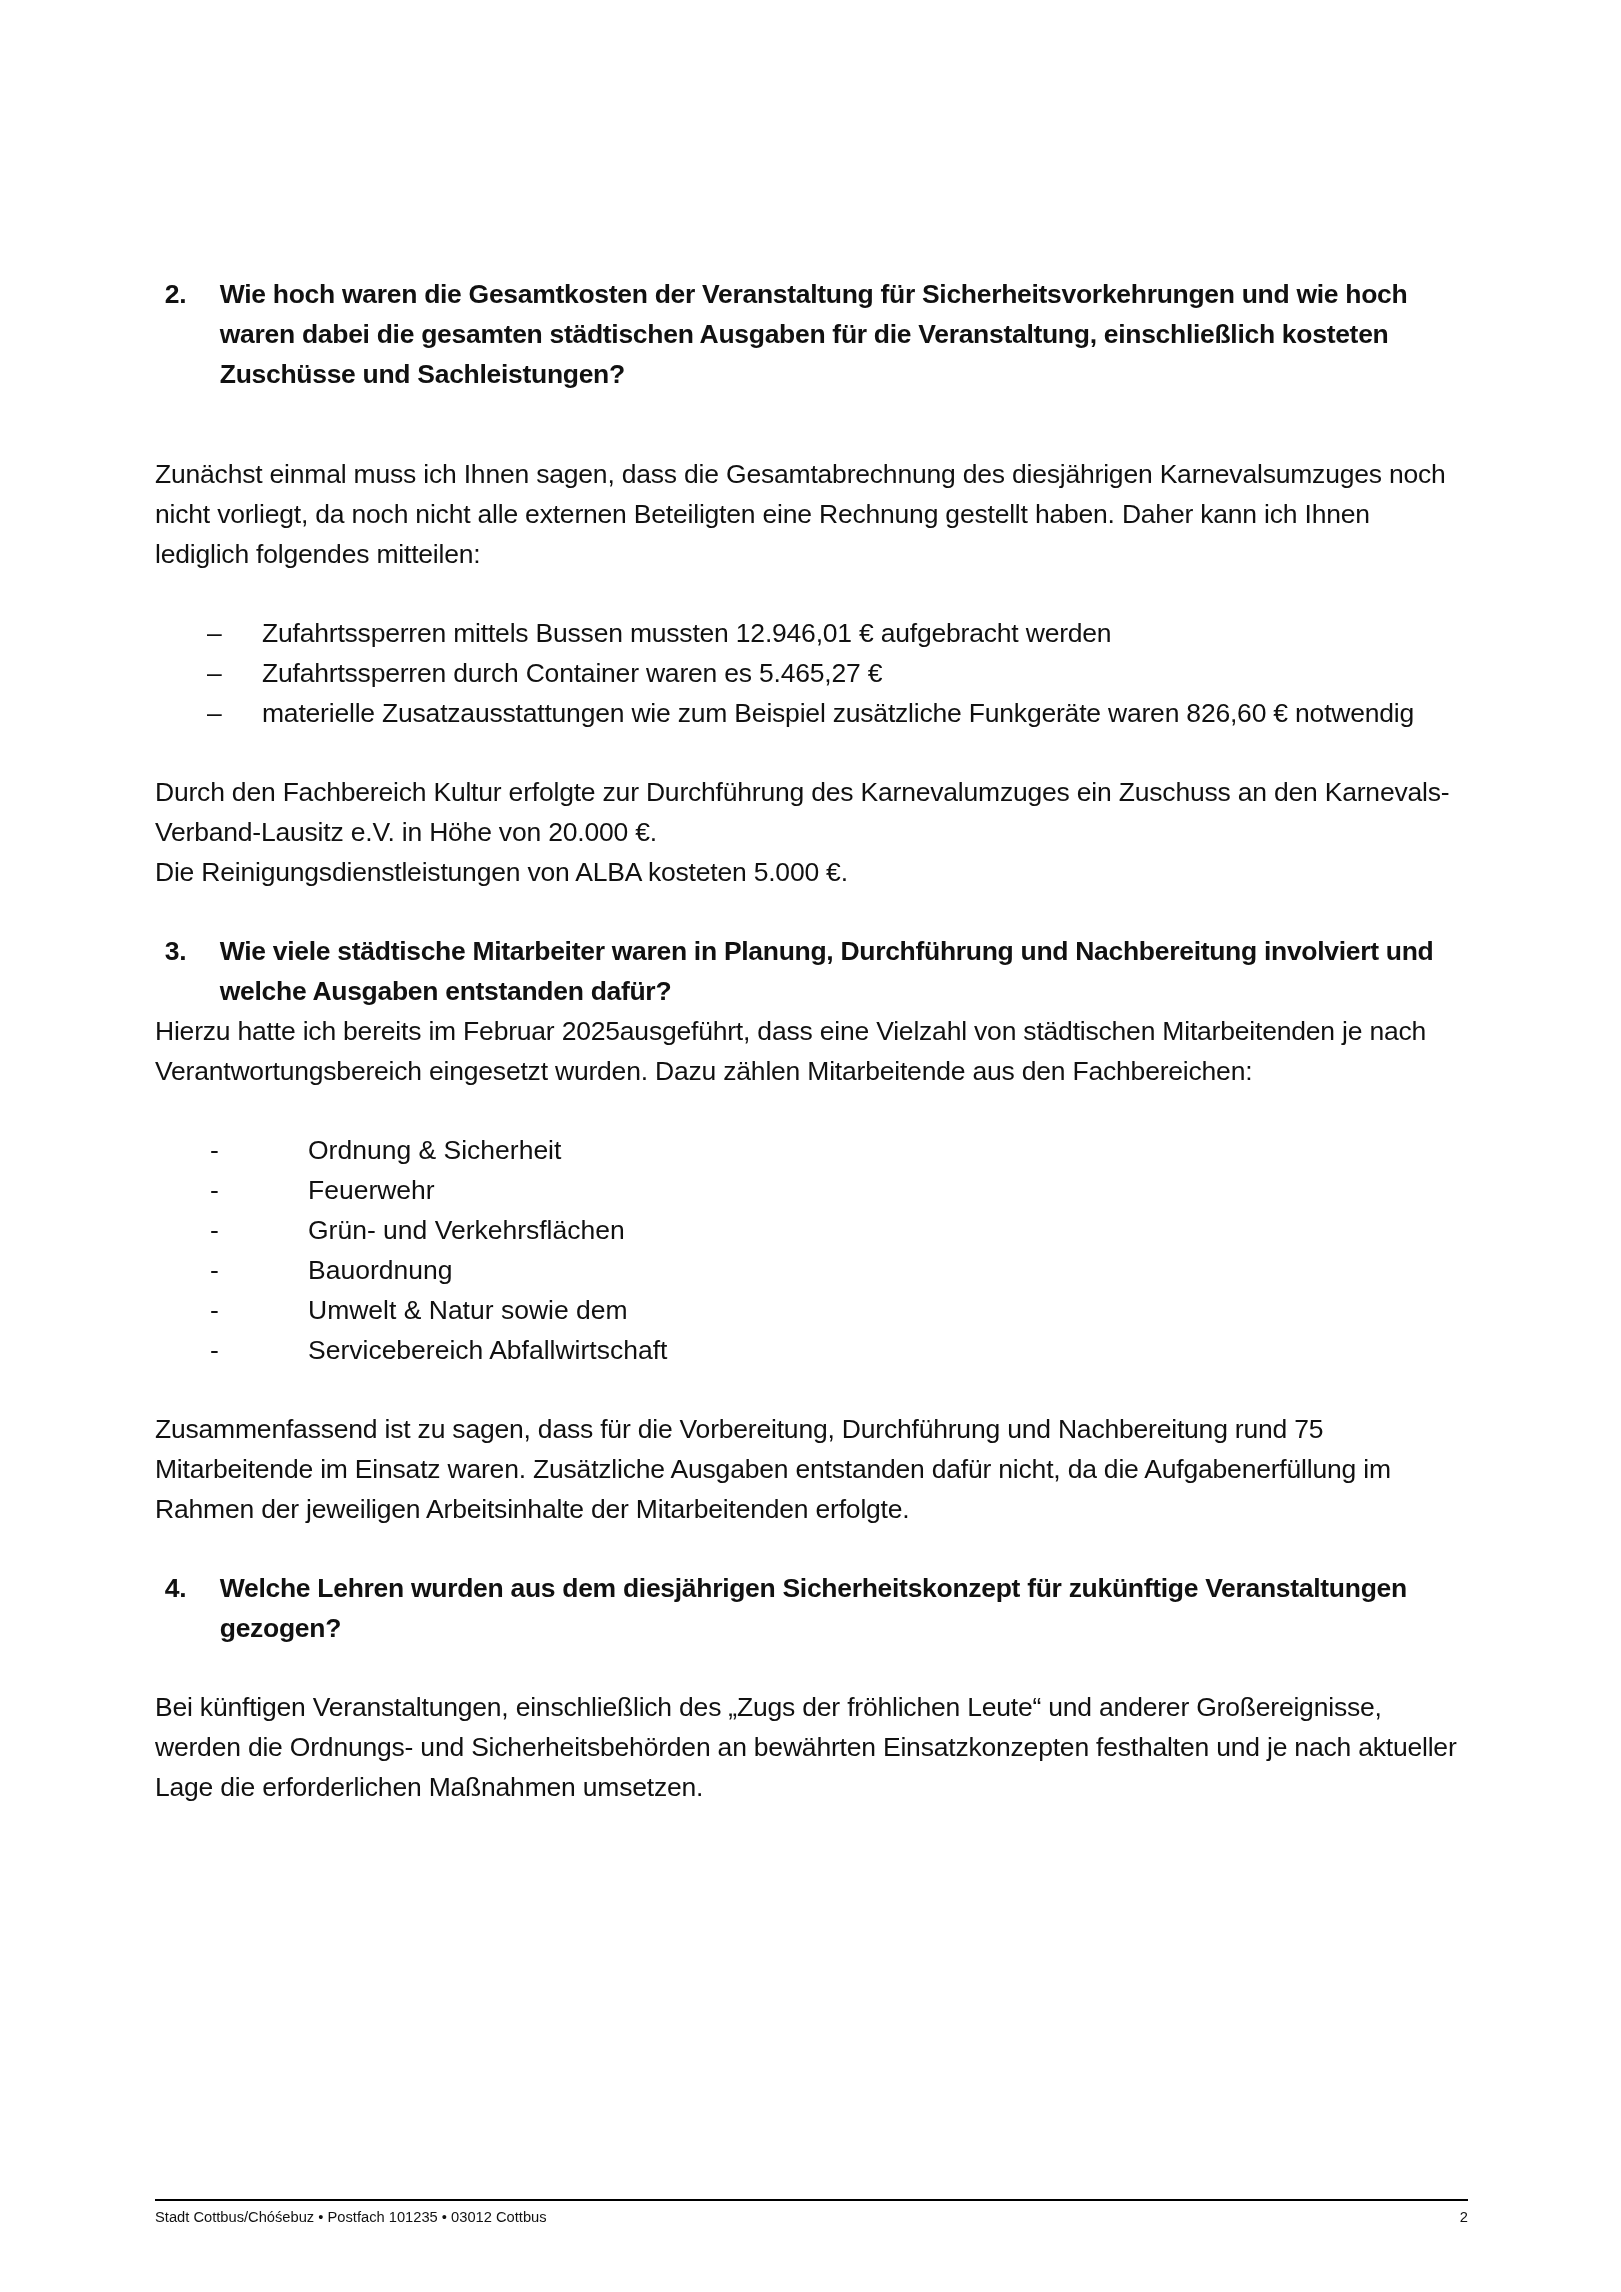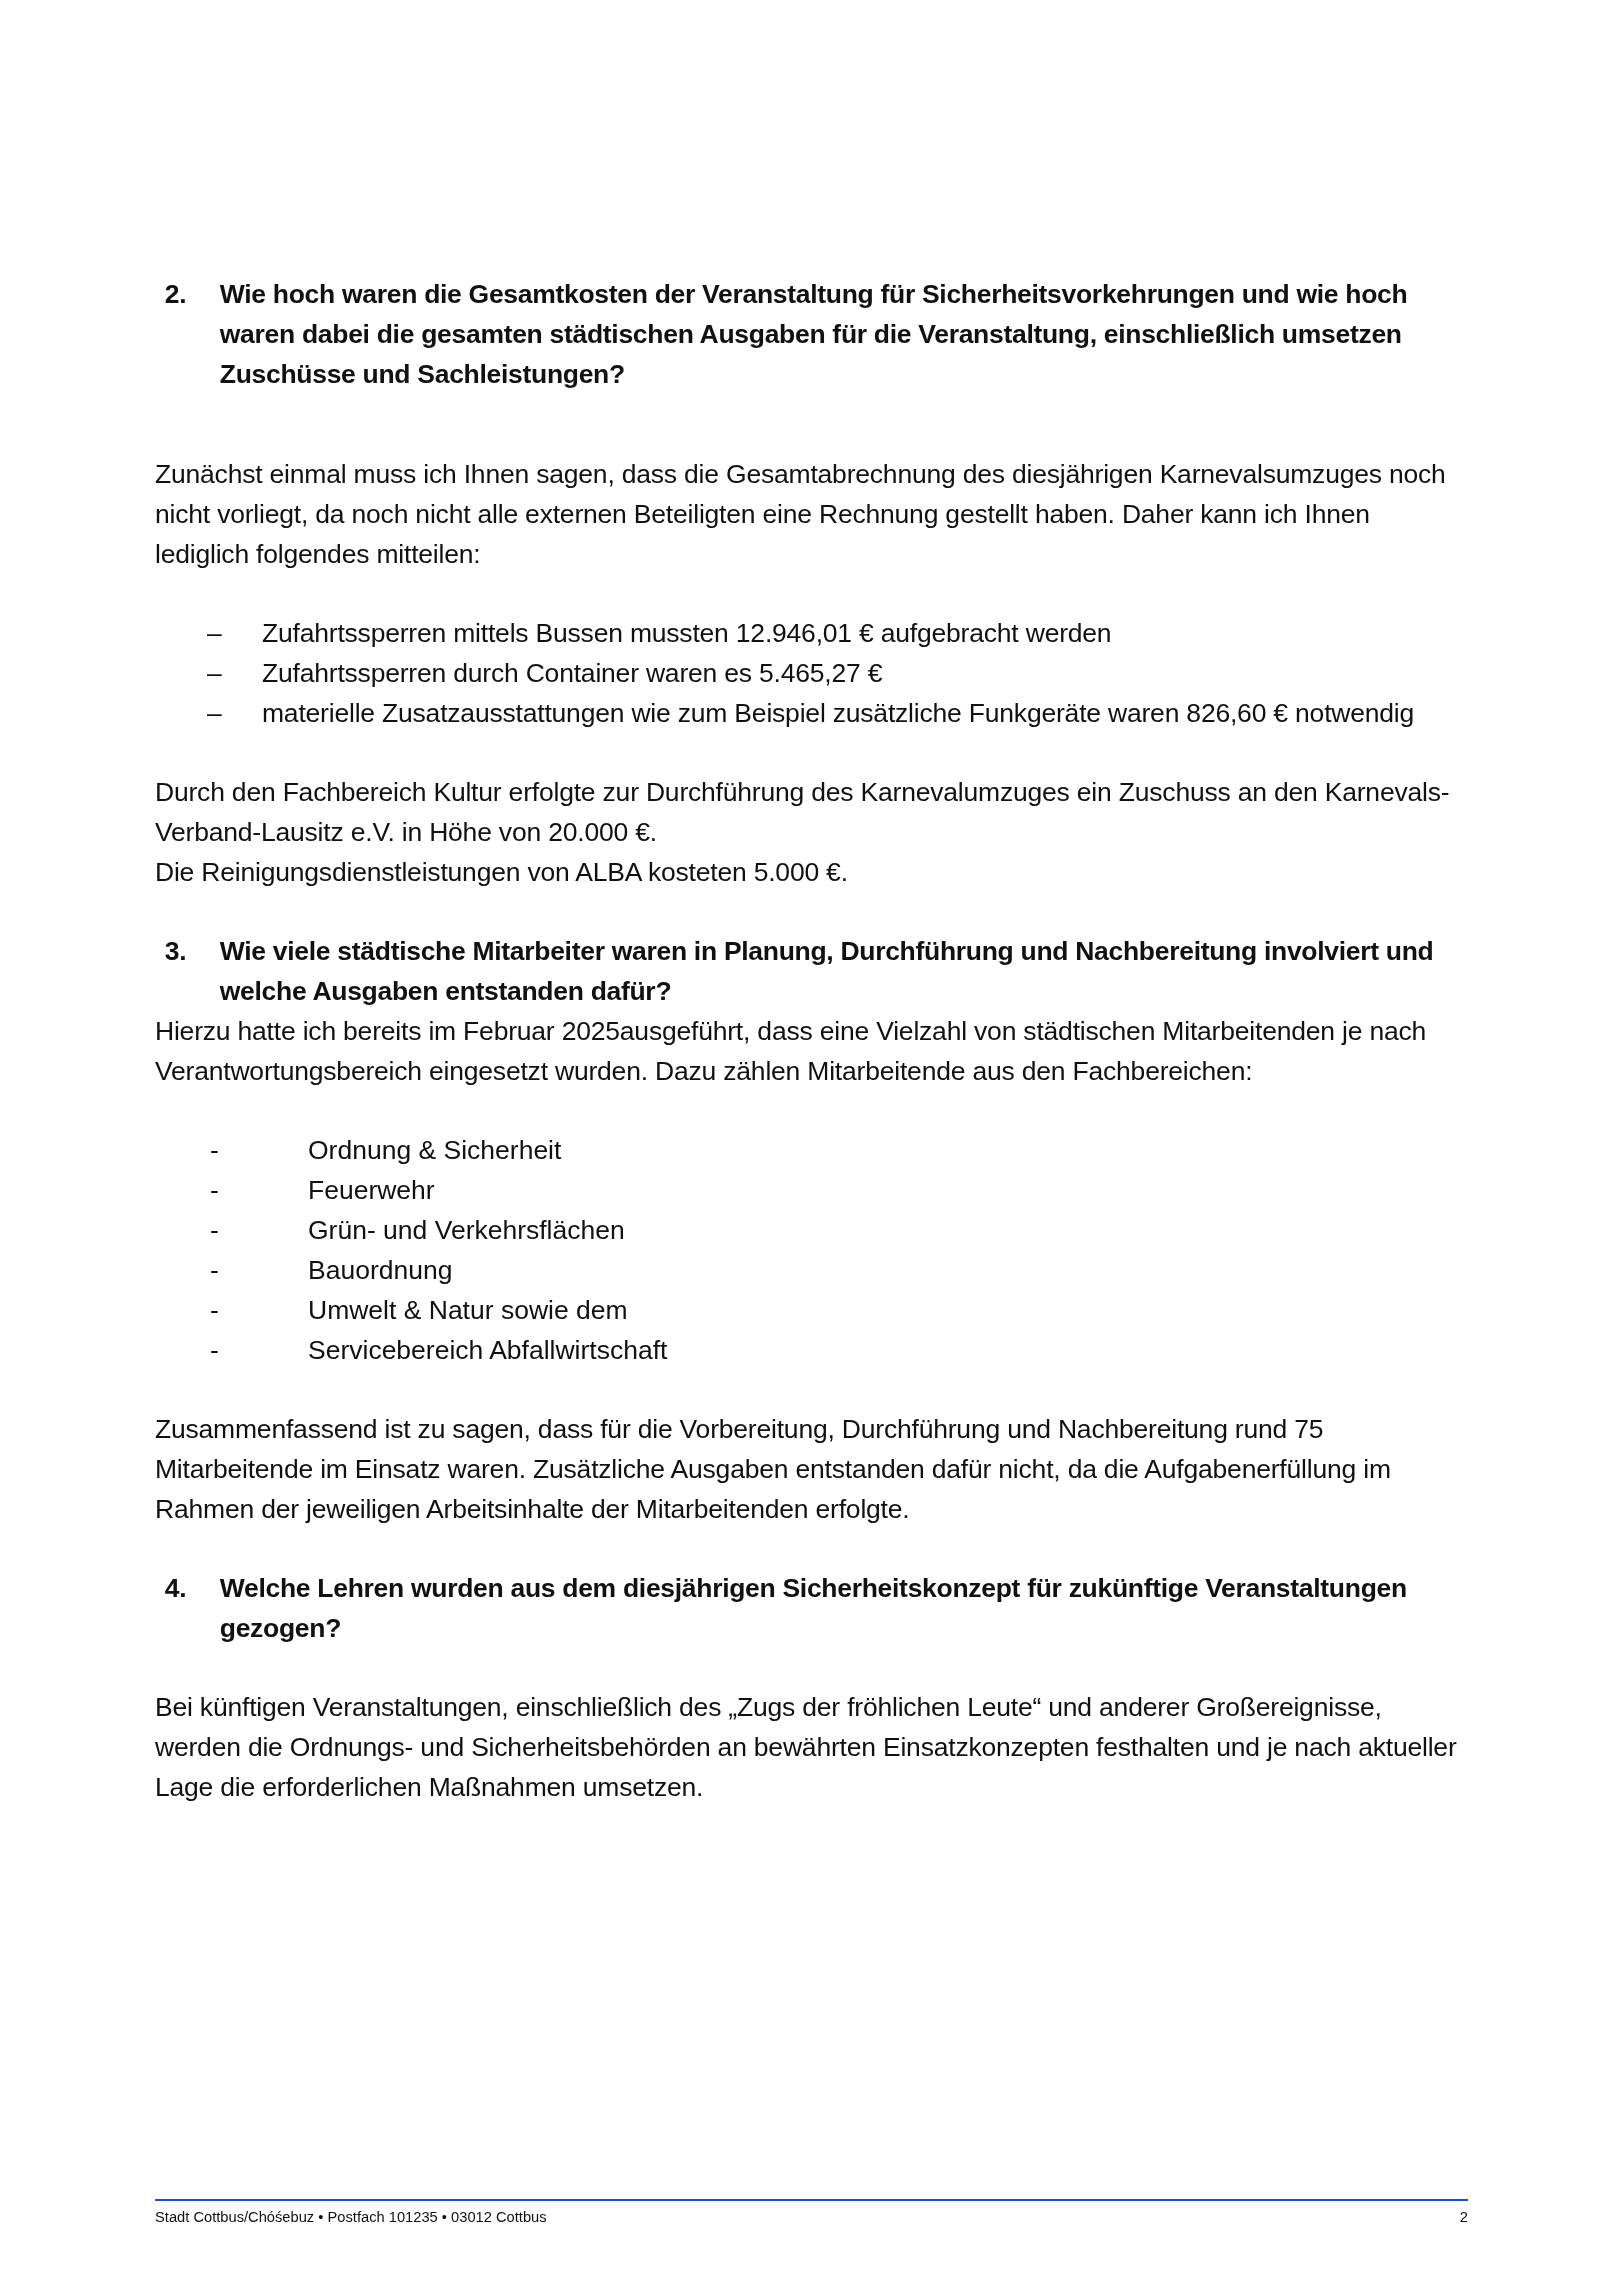--- a/index.html
+++ b/index.html
@@ -71,38 +71,38 @@
       padding-left: 55px;
       box-sizing: content-box;
       width: 98px;
     }
     ul.depts li .txt { flex: 1; }
     .footer {
       position: absolute;
       left: 155px;
       top: 2199px;
       width: 1313px;
-      border-top: 2px solid #1d4ed8;
+      border-top: 2px solid #000000;
       padding-top: 7.8px;
       display: flex;
       justify-content: space-between;
       font-size: 14.7px;
       color: #111;
     }
   </style>
 </head>
 <body>
 
 <div class="page">
 
 
   <div style="margin-top:41px;">
     <div class="question">
       <span class="qnum">2.</span>
-      <span class="qtext">Wie hoch waren die Gesamtkosten der Veranstaltung für Sicherheitsvorkehrungen und wie hoch waren dabei die gesamten städtischen Ausgaben für die Veranstaltung, einschließlich umsetzen Zuschüsse und Sachleistungen?</span>
+      <span class="qtext">Wie hoch waren die Gesamtkosten der Veranstaltung für Sicherheitsvorkehrungen und wie hoch waren dabei die gesamten städtischen Ausgaben für die Veranstaltung, einschließlich kosteten Zuschüsse und Sachleistungen?</span>
     </div>
     <p class="para" style="margin-top:60px;">Zunächst einmal muss ich Ihnen sagen, dass die Gesamtabrechnung des diesjährigen Karnevalsumzuges noch nicht vorliegt, da noch nicht alle externen Beteiligten eine Rechnung gestellt haben. Daher kann ich Ihnen lediglich folgendes mitteilen:</p>
     <ul class="costs" style="margin-top:39px;">
       <li>
         <span class="dash">–</span>
         <span class="txt">Zufahrtssperren mittels Bussen mussten 12.946,01 € aufgebracht werden</span>
       </li>
       <li>
         <span class="dash">–</span>
         <span class="txt">Zufahrtssperren durch Container waren es 5.465,27 €</span>

